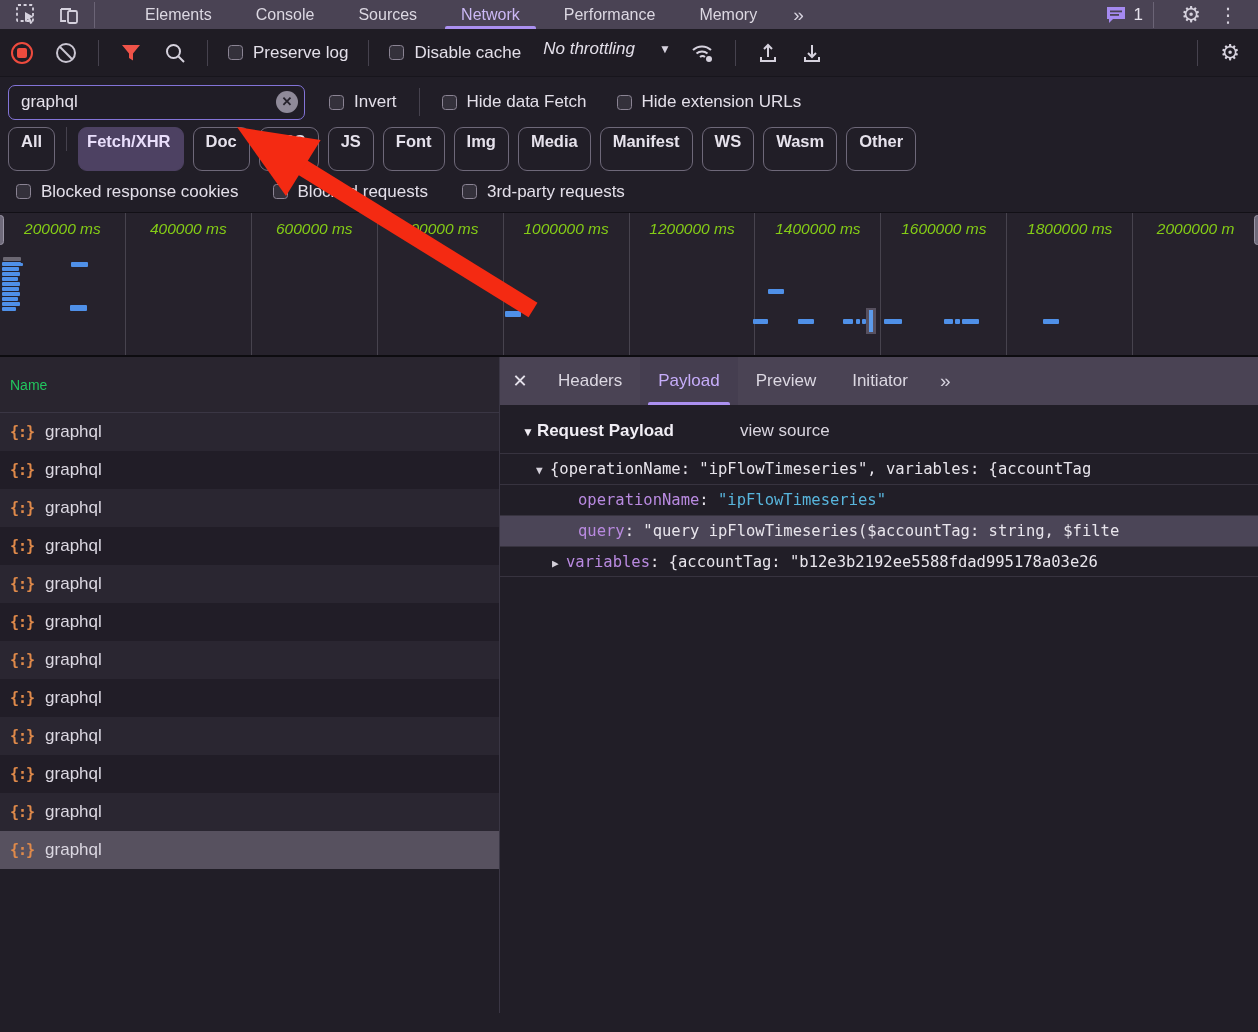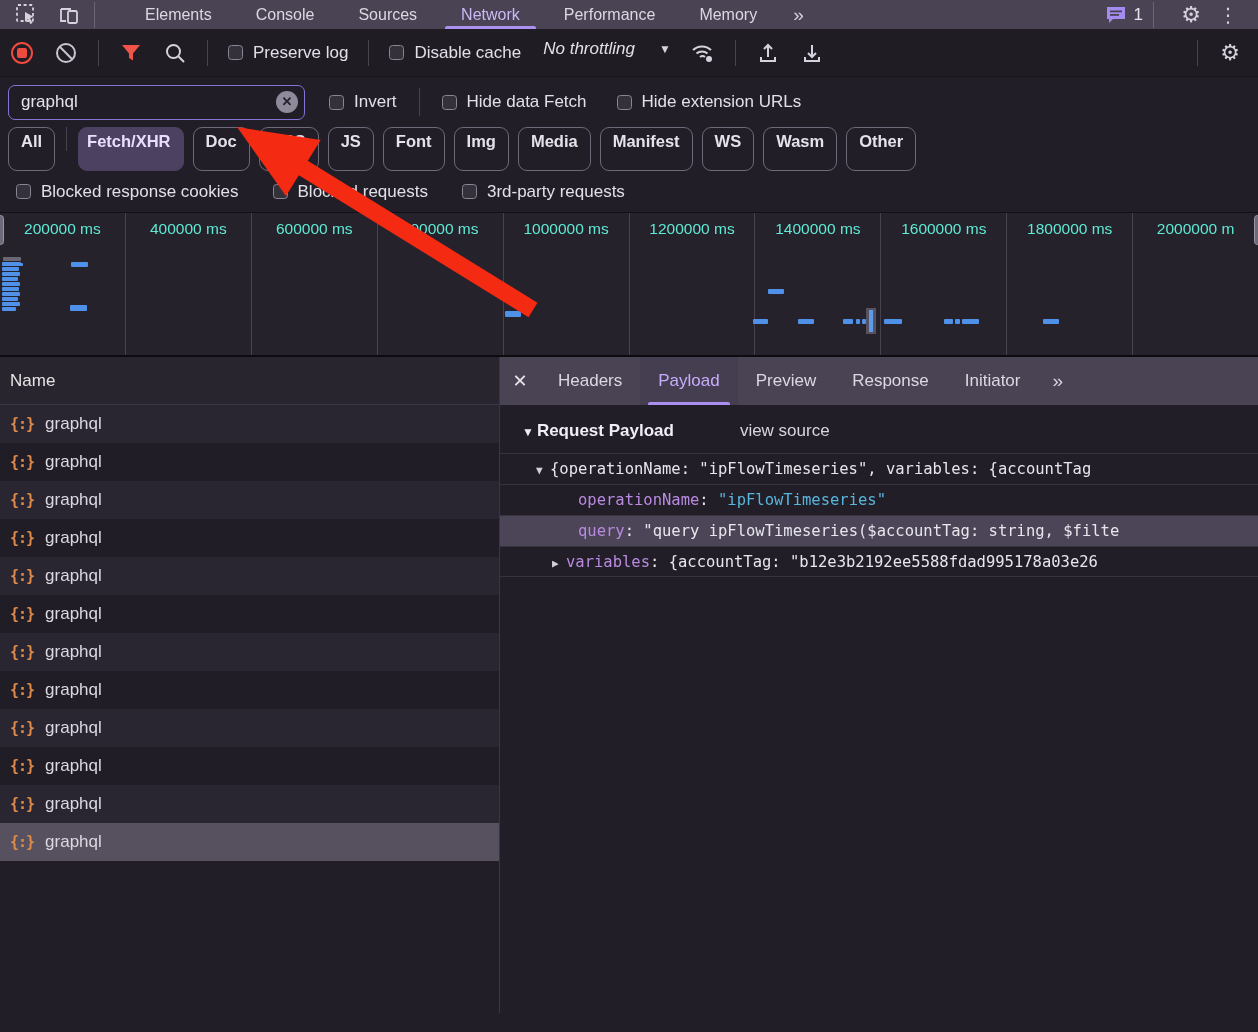--- a/index.html
+++ b/index.html
@@ -51,32 +51,32 @@
   .chips .vdiv { margin:0 2px; height:24px; background:#46424e; }
 
   
   .extra-filters { height:42px; display:flex; align-items:center; gap:34px; padding-left:16px; background:#211e27; border-bottom:1px solid #121016; }
 
   
   .overview { position:relative; height:144px; background:#26222c; border-bottom:2px solid #0d0c10; overflow:hidden; }
   .ov-segments { position:absolute; inset:0; display:flex; }
   .ov-seg { flex:1; border-left:1px solid #47434e; display:flex; justify-content:center; }
   .ov-seg:first-child { border-left:none; }
-  .ov-seg .lbl { font-size:15.5px; color:#5eead4; margin-top:7px; white-space:nowrap; }
+  .ov-seg .lbl { font-size:15.5px; color:#84cc16; margin-top:7px; white-space:nowrap;font-style:italic; }
   .ov-bar { position:absolute; border-radius:1px; }
   .ov-handle { position:absolute; width:7px; height:30px; top:2px; background:#6f6a7a; border:1px solid #9b96a6; border-radius:5px; }
   .ov-handle.left { left:-3px; }
   .ov-handle.right { right:-3px; }
   .ov-sel { position:absolute; background:#56505f; }
   .ov-sel-bar { position:absolute; background:#5d9bea; }
 
   
   .main { display:flex; height:656px; }
   .left-pane { width:500px; border-right:1px solid #3a3644; display:flex; flex-direction:column; background:#211e27; }
-  .name-header { height:48px; background:#29252f; border-bottom:1px solid #3a3644; display:flex; align-items:center; padding-left:10px; font-size:17px; color:#e5e5e5; }
+  .name-header { height:56px; background:#29252f; border-bottom:1px solid #3a3644; display:flex; align-items:center; padding-left:10px; font-size:14px; color:#22c55e; }
   .req-rows { flex:1; overflow:hidden; }
   .req-row { height:38px; display:flex; align-items:center; gap:11px; padding-left:10px; font-size:17px; color:#dcd8e2; }
   .req-row:nth-child(odd) { background:#2a2631; }
   .req-row:nth-child(even) { background:#211d27; }
   .req-row.selected { background:#57515f; }
   .json-icon { font-family:"DejaVu Sans Mono",monospace; color:#e08a4a; font-size:15px; font-weight:bold; letter-spacing:-1px; }
 
   .right-pane { flex:1; display:flex; flex-direction:column; background:#211e27; overflow:hidden; }
   .detail-tabs { height:48px; background:#4a4354; display:flex; align-items:center; }
   .close-x { width:40px; text-align:center; font-size:18px; color:#e6e2ec; }
@@ -384,21 +384,20 @@
         </div>
     </div>
 
     <div class="right-pane">
       <div class="detail-tabs">
         <div class="close-x">✕</div>
         <div id="detail-tabs-list" style="display:flex; height:100%;">
             <div class="dtab">Headers</div>
             <div class="dtab active">Payload</div>
             <div class="dtab">Preview</div>
-            <div class="dtab">Response</div>
             <div class="dtab">Initiator</div>
           </div>
         <div class="more-chevron">»</div>
       </div>
       <div class="payload">
         <div class="payload-header">
           <div class="payload-title">
             <span class="tri">▼</span><span>Request Payload</span>
           </div>
           <div class="view-source">view source</div>

